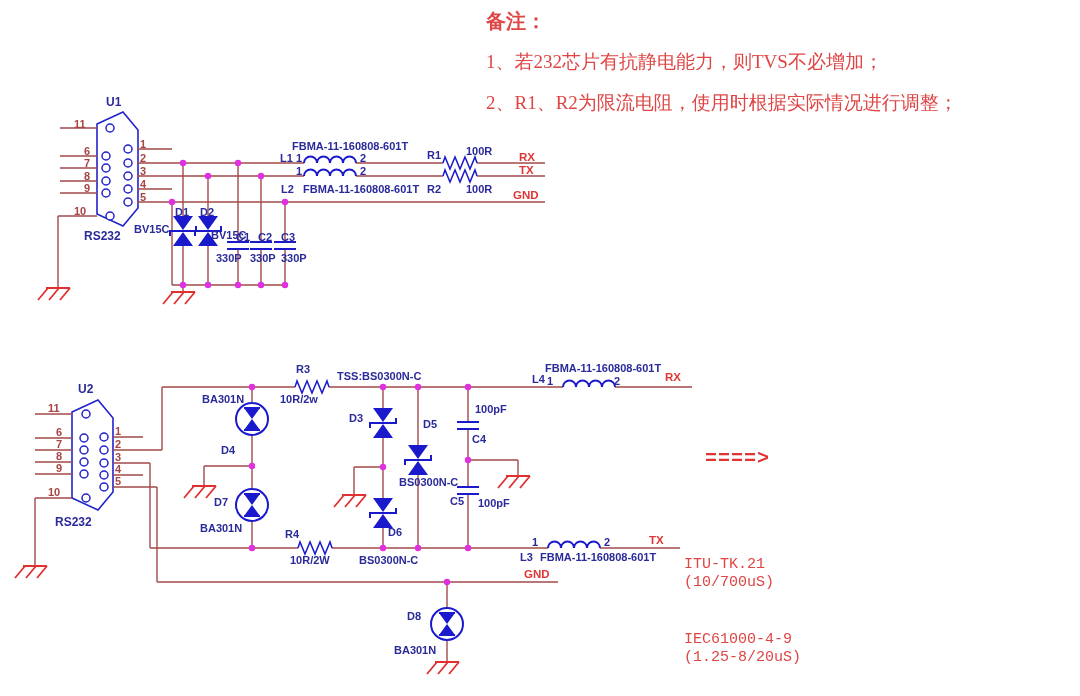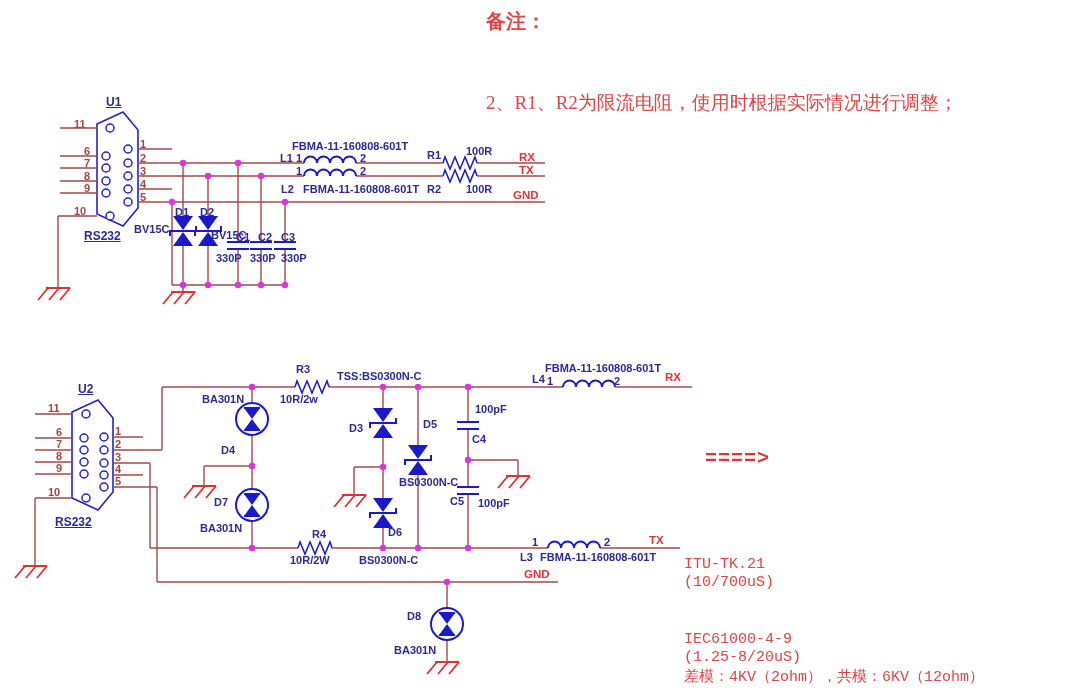--- a/index.html
+++ b/index.html
@@ -1,21 +1,21 @@
 <!DOCTYPE html>
 <html><head>
 <meta charset="utf-8">
 <style>
   html,body{margin:0;padding:0;background:#fff;}
   .stage{position:relative;width:1080px;height:696px;background:#ffffff;overflow:hidden;
          font-family:"Liberation Sans",sans-serif;}
   svg{position:absolute;left:0;top:0;}
   .t{position:absolute;white-space:nowrap;line-height:1;}
   .blue{color:#2a2a9a;font:bold 11px "Liberation Sans",sans-serif;}
-  .b12{font-size:12px;text-decoration:underline;}
+  .b12{font-size:12px;}
   .pin{color:#a84444;font:bold 11px "Liberation Sans",sans-serif;}
   .red{color:#e03535;font:bold 11.5px "Liberation Sans",sans-serif;}
   .note-title{color:#e04545;font:bold 20px "Liberation Serif",serif;}
   .note-line{color:#e04545;font:19px "Liberation Serif",serif;}
   .callout-arrow{color:#e03535;font:bold 20px "Liberation Mono",monospace;letter-spacing:1px;}
   .callout-title{color:#e03535;font:bold 26px "Liberation Serif",serif;letter-spacing:6px;}
   .std{color:#e04545;font:15px "Liberation Mono",monospace;}
   .wire{stroke:#a34a4a;stroke-width:1.4;fill:none;}
   .sym{stroke:#1a1acc;stroke-width:2;fill:none;}
   .symf{fill:#1a1acc;stroke:none;}
@@ -286,26 +286,26 @@
 <span class="t pin" style="left:115px;top:475px">5</span>
 
 <span class="t blue" style="left:202px;top:393px">BA301N</span>
 <span class="t blue" style="left:221px;top:444px">D4</span>
 <span class="t blue" style="left:214px;top:496px">D7</span>
 <span class="t blue" style="left:200px;top:522px">BA301N</span>
 
 <span class="t blue" style="left:296px;top:363px">R3</span>
 <span class="t blue" style="left:280px;top:393px">10R/2w</span>
 <span class="t blue" style="left:337px;top:370px">TSS:BS0300N-C</span>
-<span class="t blue" style="left:349px;top:422px">D3</span>
+<span class="t blue" style="left:349px;top:412px">D3</span>
 <span class="t blue" style="left:423px;top:418px">D5</span>
 <span class="t blue" style="left:399px;top:476px">BS0300N-C</span>
 <span class="t blue" style="left:388px;top:526px">D6</span>
 <span class="t blue" style="left:359px;top:554px">BS0300N-C</span>
-<span class="t blue" style="left:312px;top:528px">R4</span>
+<span class="t blue" style="left:285px;top:528px">R4</span>
 <span class="t blue" style="left:290px;top:554px">10R/2W</span>
 
 <span class="t blue" style="left:475px;top:403px">100pF</span>
 <span class="t blue" style="left:472px;top:433px">C4</span>
 <span class="t blue" style="left:450px;top:495px">C5</span>
 <span class="t blue" style="left:478px;top:497px">100pF</span>
 
 <span class="t blue" style="left:532px;top:373px">L4</span>
 <span class="t blue" style="left:547px;top:375px">1</span>
 <span class="t blue" style="left:614px;top:375px">2</span>
@@ -316,23 +316,23 @@
 <span class="t blue" style="left:604px;top:536px">2</span>
 <span class="t blue" style="left:520px;top:551px">L3</span>
 <span class="t blue" style="left:540px;top:551px">FBMA-11-160808-601T</span>
 <span class="t red" style="left:649px;top:534px">TX</span>
 <span class="t red" style="left:524px;top:568px">GND</span>
 
 <span class="t blue" style="left:407px;top:610px">D8</span>
 <span class="t blue" style="left:394px;top:644px">BA301N</span>
 
 <span class="t note-title" style="left:486px;top:8px">备注：</span>
+<span class="t note-line" style="left:486px;top:49px">1、若232芯片有抗静电能力，则TVS不必增加；</span>
 <span class="t note-line" style="left:486px;top:90px">2、R1、R2为限流电阻，使用时根据实际情况进行调整；</span>
 
 <span class="t callout-arrow" style="left:705px;top:447px">====&gt;</span>
 
 <span class="t std" style="left:684px;top:556px">ITU-TK.21</span>
 <span class="t std" style="left:684px;top:574px">(10/700uS)</span>
 <span class="t std" style="left:684px;top:631px">IEC61000-4-9</span>
 <span class="t std" style="left:684px;top:649px">(1.25-8/20uS)</span>
-<span class="t std" style="left:684px;top:667px">差模：4KV（2ohm），共模：6KV（12ohm）</span>
 
 </div>
 
 </body></html>

